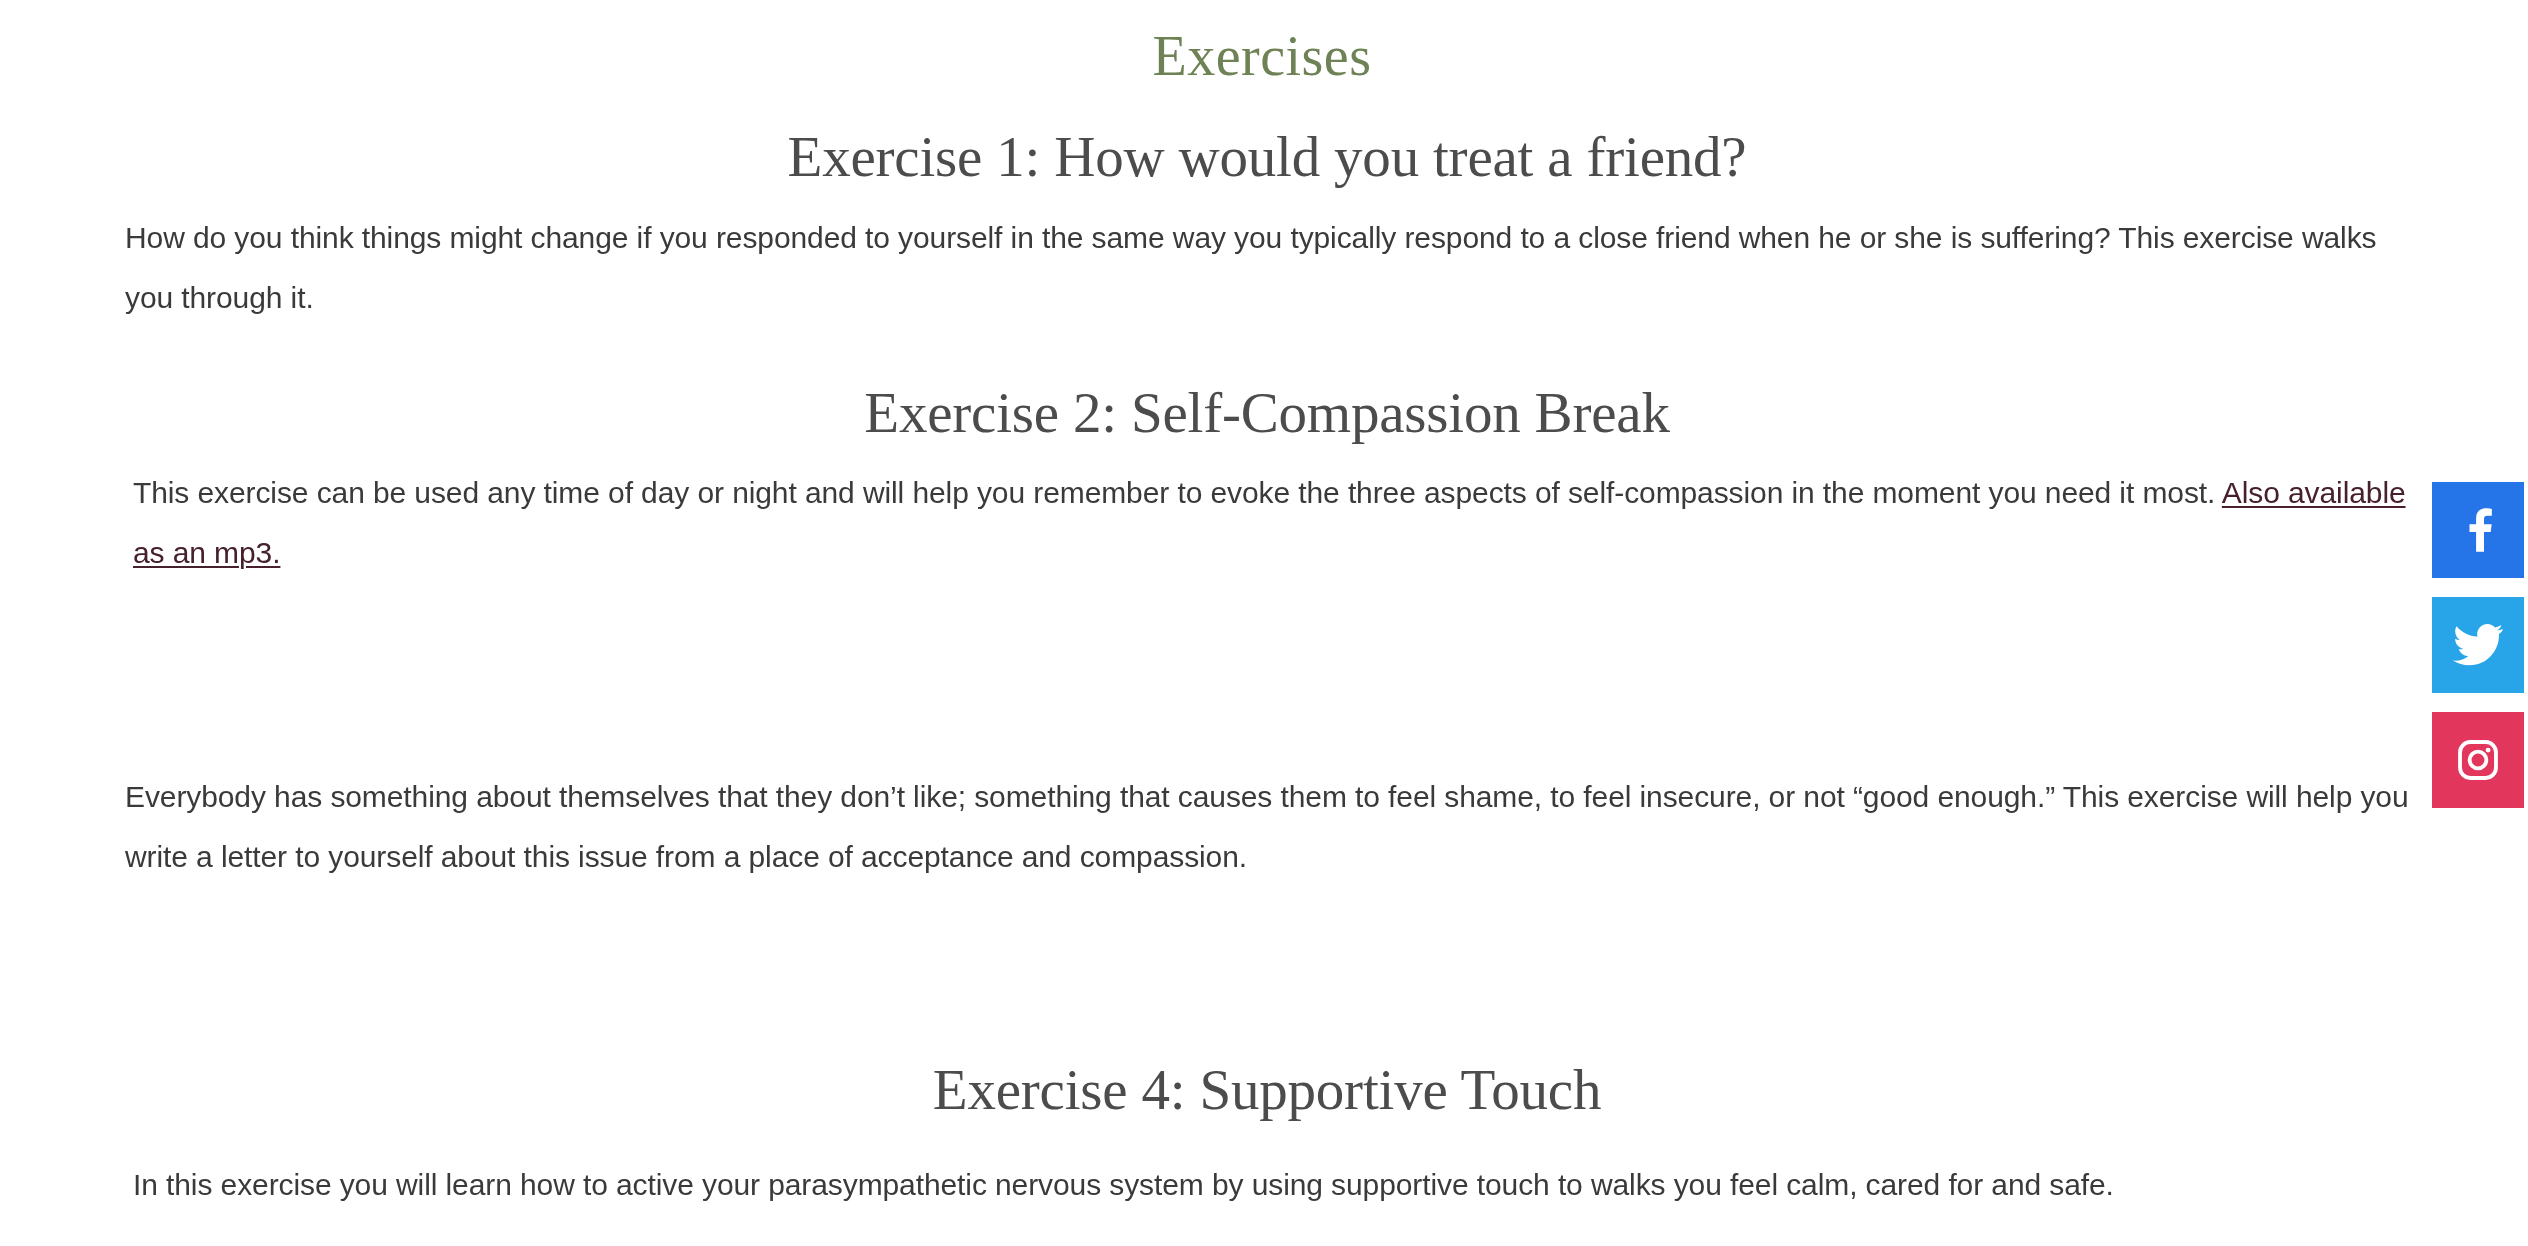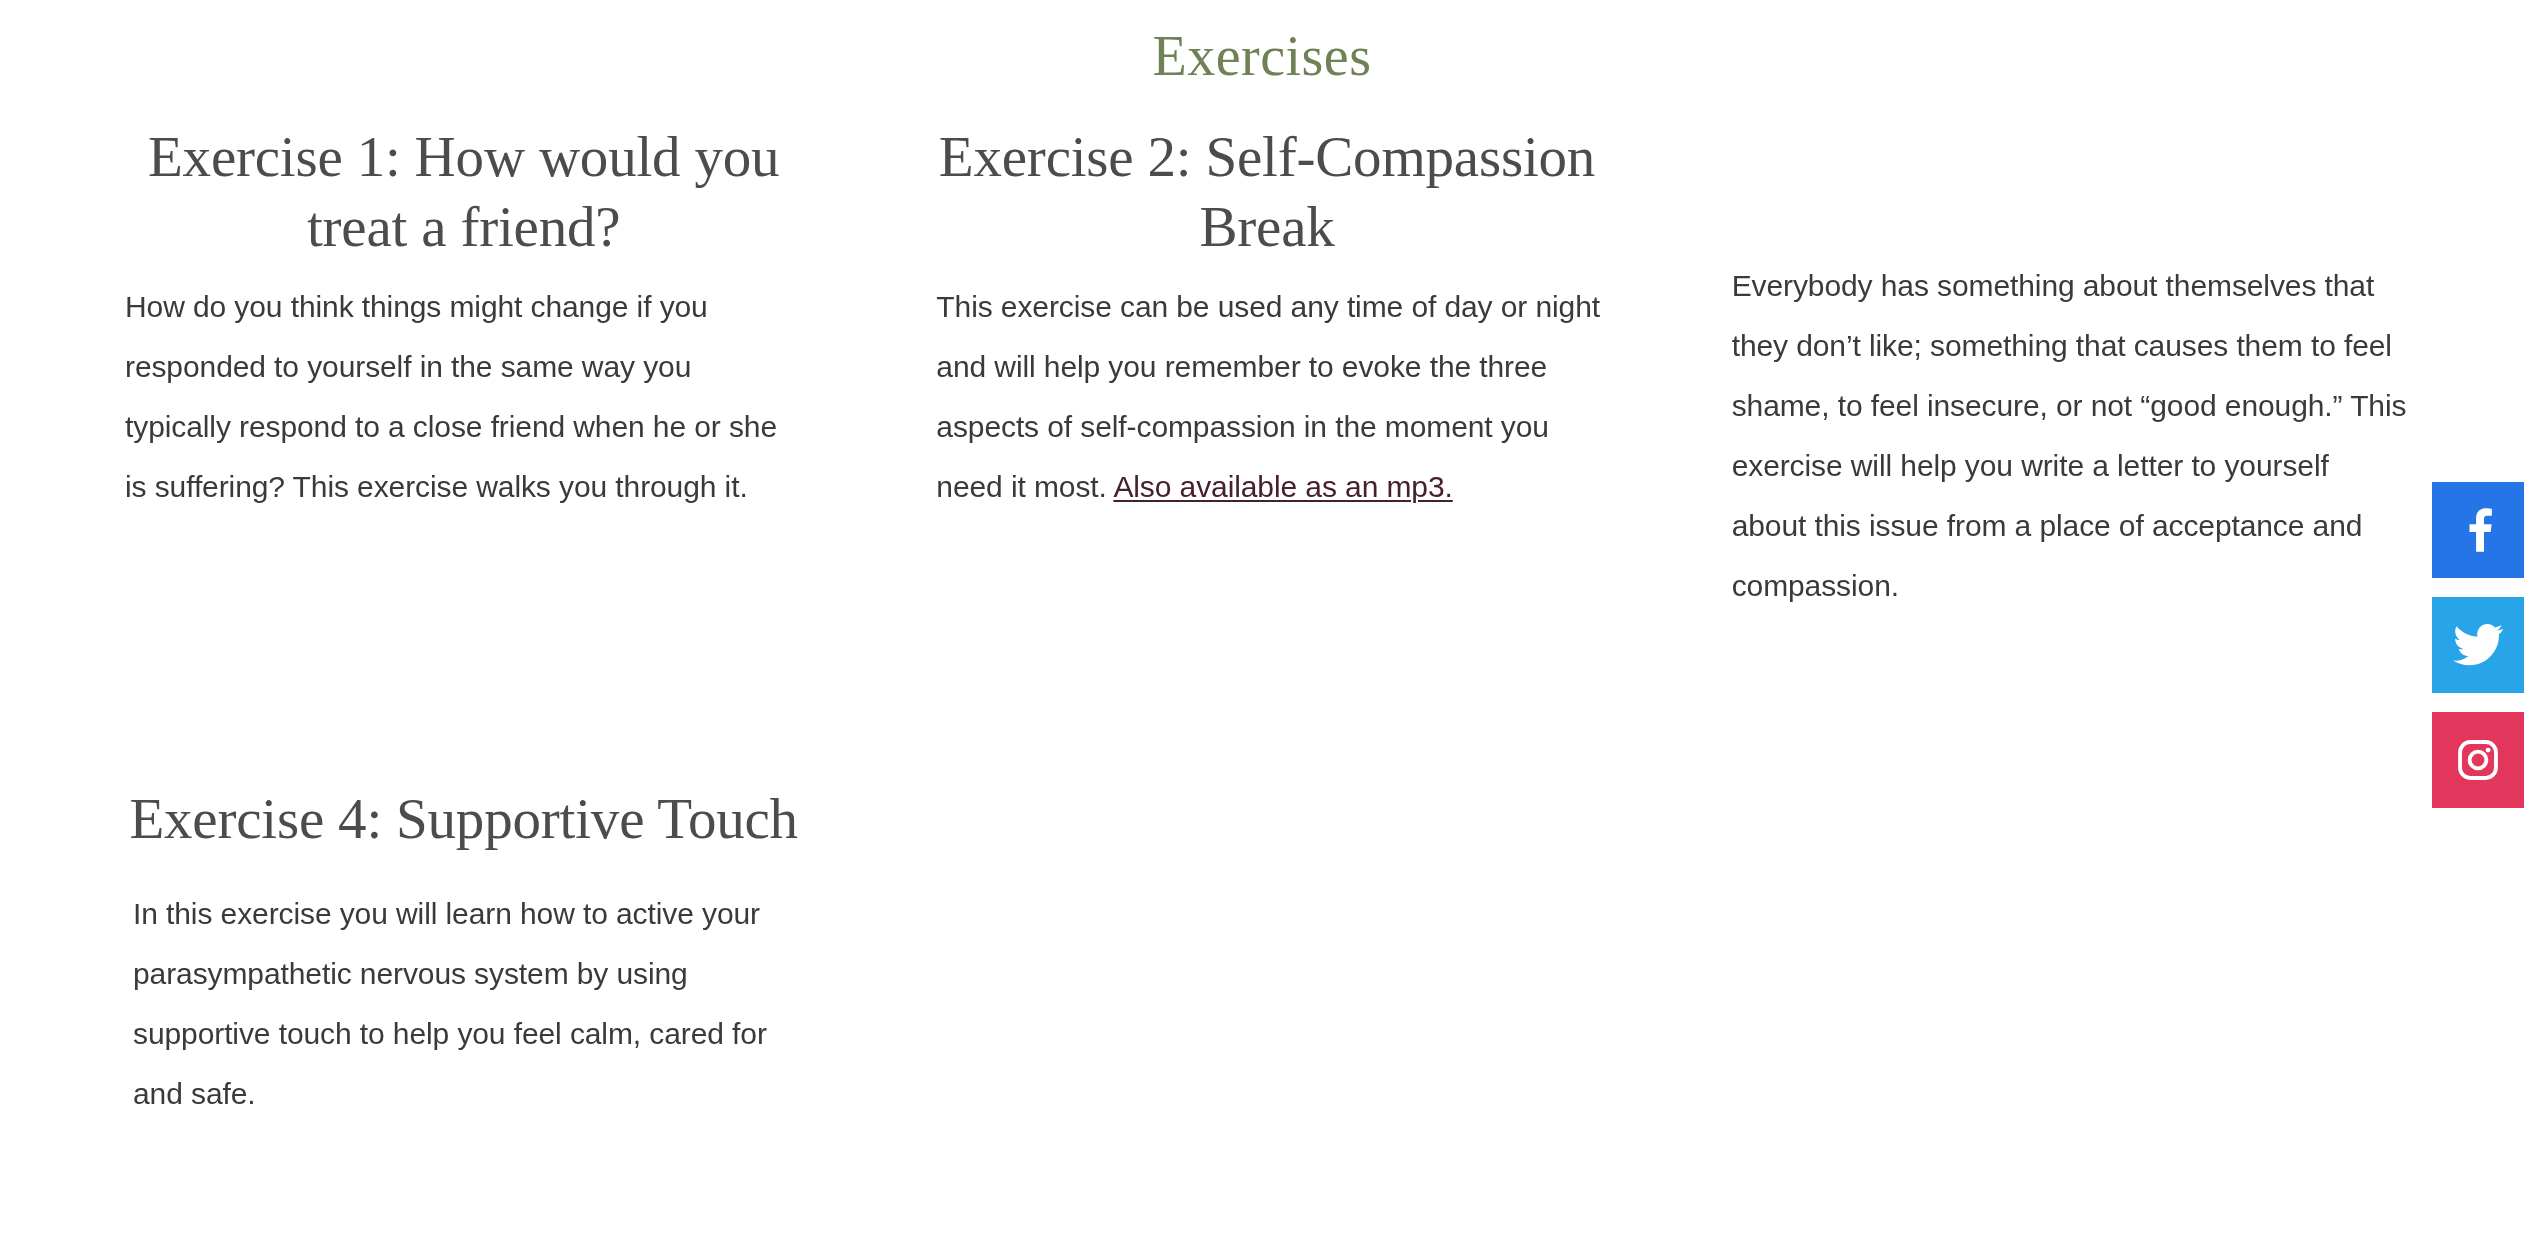--- a/index.html
+++ b/index.html
@@ -36,21 +36,21 @@
     padding-top: 24px;
     line-height: 1.15;
   }
 
   
   .grid {
     width: 2330px;
     margin: 0 auto;
     padding-left: 10px;
     display: grid;
-    grid-template-columns: 1fr 1fr 1fr;
+    grid-template-columns: 1fr;
     column-gap: 90px;
     row-gap: 0px;
     box-sizing: border-box;
   }
 
   .card {
     box-sizing: border-box;
     padding-top: 34px;
   }
   .card.row2 {
@@ -141,21 +141,21 @@
 
     <div class="card col-left row2">
       <p class="card-body">
         <span>Everybody has something about themselves that they don’t like; something that causes them to feel shame, to feel insecure, or not “good enough.” This exercise will help you write a letter to yourself about this issue from a place of acceptance and compassion.</span>
       </p>
     </div>
 
     <div class="card col-right row2">
       <h2 class="card-title">Exercise 4: Supportive Touch</h2>
       <p class="card-body">
-        <span>In this exercise you will learn how to active your parasympathetic nervous system by using supportive touch to help you feel calm, cared for and safe.</span>
+        <span>In this exercise you will learn how to active your parasympathetic nervous system by using supportive touch to walks you feel calm, cared for and safe.</span>
       </p>
     </div>
 
   </div>
 
   <div class="social-rail">
 
     <div class="social-btn" style="background: rgb(37, 117, 232);">
       <span>
         <svg width="40" height="44" viewBox="0 0 24 26" aria-hidden="true">

